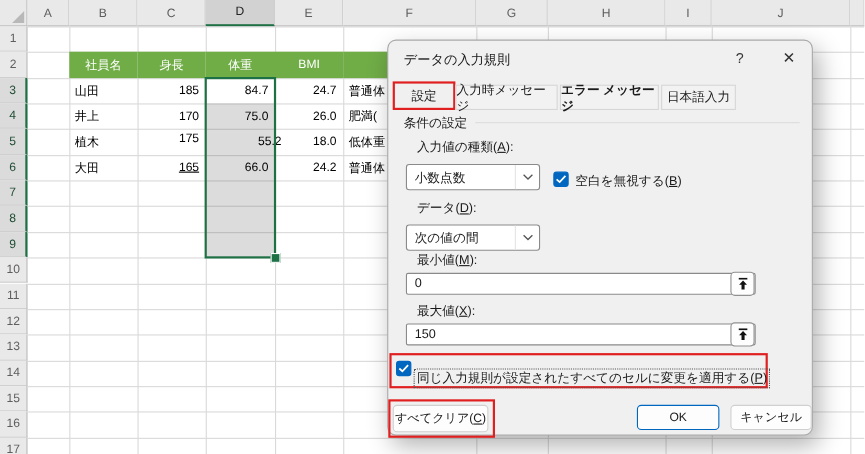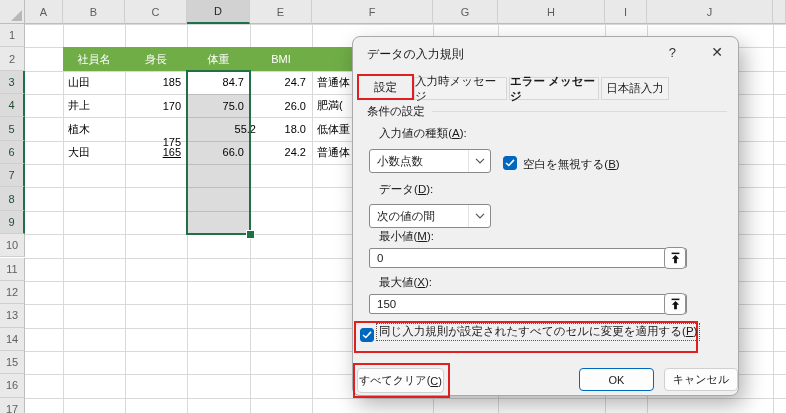--- a/index.html
+++ b/index.html
@@ -133,21 +133,21 @@
       <div class="cell right" style="left: 125px; top: 70.7px; width: 62px; height: 23.35px;">185</div>
       <div class="cell right" style="left: 187px; top: 70.7px; width: 63px; height: 23.35px;">84.7</div>
       <div class="cell right" style="left: 250px; top: 70.7px; width: 62px; height: 23.35px;">24.7</div>
       <div class="cell left" style="left: 312px; top: 70.7px; width: 121px; height: 23.35px;">普通体</div>
       <div class="cell left" style="left: 63px; top: 94.05px; width: 62px; height: 23.35px;">井上</div>
       <div class="cell right" style="left: 125px; top: 94.05px; width: 62px; height: 23.35px;">170</div>
       <div class="cell right" style="left: 187px; top: 94.05px; width: 63px; height: 23.35px;">75.0</div>
       <div class="cell right" style="left: 250px; top: 94.05px; width: 62px; height: 23.35px;">26.0</div>
       <div class="cell left" style="left: 312px; top: 94.05px; width: 121px; height: 23.35px;">肥満(</div>
       <div class="cell left" style="left: 63px; top: 117.4px; width: 62px; height: 23.35px;">植木</div>
-      <div class="cell right" style="left: 125px; top: 130px; width: 62px; height: 23.35px;">175</div>
+      <div class="cell right" style="left: 125px; top: 114px; width: 62px; height: 23.35px;">175</div>
       <div class="cell right" style="left: 187px; top: 117.4px; width: 75px; height: 23.35px;">55.2</div>
       <div class="cell right" style="left: 250px; top: 117.4px; width: 62px; height: 23.35px;">18.0</div>
       <div class="cell left" style="left: 312px; top: 117.4px; width: 121px; height: 23.35px;">低体重</div>
       <div class="cell left" style="left: 63px; top: 140.75px; width: 62px; height: 23.35px;">大田</div>
       <div class="cell right" style="left: 125px; top: 140.75px; width: 62px; height: 23.35px; text-decoration: underline;">165</div>
       <div class="cell right" style="left: 187px; top: 140.75px; width: 63px; height: 23.35px;">66.0</div>
       <div class="cell right" style="left: 250px; top: 140.75px; width: 62px; height: 23.35px;">24.2</div>
       <div class="cell left" style="left: 312px; top: 140.75px; width: 121px; height: 23.35px;">普通体</div>
       <div id="sel-border" style="left: 186px; top: 69.7px; width: 65px; height: 165.45px;"></div>
       <div id="sel-handle" style="left: 246px; top: 230.15px;"></div>
@@ -210,20 +210,20 @@
         <path d="M5.5 2.9 L9.1 6.8 H6.9 V11.2 H4.1 V6.8 H1.9 Z" fill="#111"></path>
       </svg>
     </div>
 
     <div class="red-box" style="left:1px;top:284px;width:344px;height:32px;"></div>
     <div class="checkbox" style="left:7px;top:291px;">
       <svg width="10" height="8" viewBox="0 0 10 8">
           <path d="M1 4 L3.8 6.5 L9 0.9" stroke="#fff" stroke-width="1.6" fill="none"></path>
         </svg>
     </div>
-    <div class="cb-label dotted" style="left:23px;top:286px;">同じ入力規則が設定されたすべてのセルに変更を適用する(<u>P</u>)</div>
+    <div class="cb-label dotted" style="left:23px;top:298px;">同じ入力規則が設定されたすべてのセルに変更を適用する(<u>P</u>)</div>
 
     <div class="red-box" style="left:0px;top:326px;width:97px;height:35px;"></div>
     <div class="btn" style="left:4px;top:331px;width:87px;height:25px;">すべてクリア(<u>C</u>)</div>
     <div class="btn" id="btn-ok" style="left:226px;top:331px;width:75px;height:23px;">OK</div>
     <div class="btn" style="left:311px;top:331px;width:74px;height:23px;">キャンセル</div>
   </div>
 </div>
 
 </body></html>

